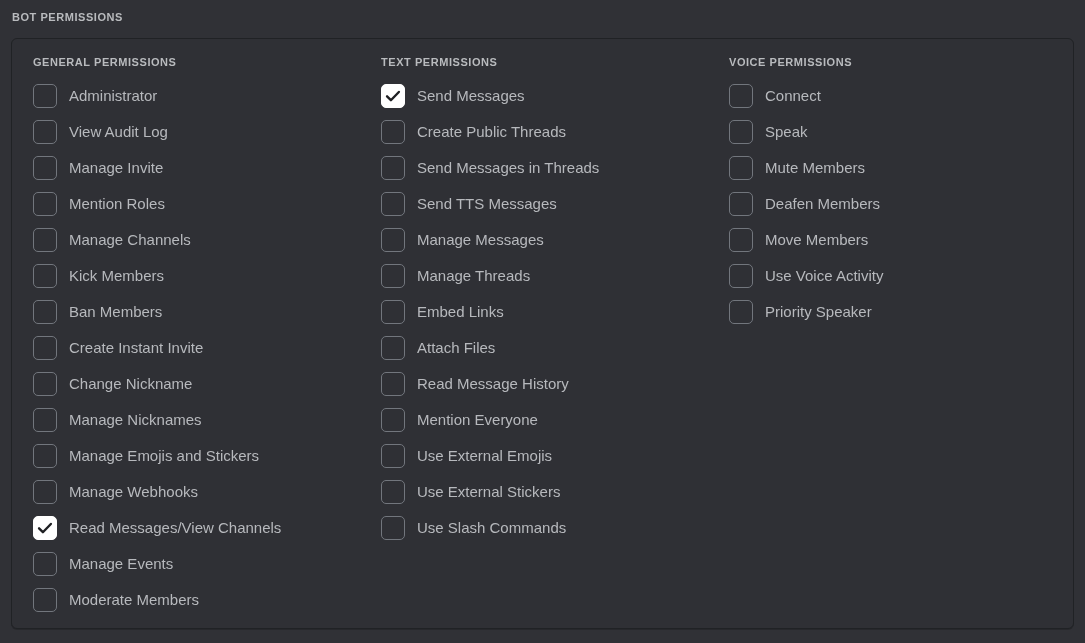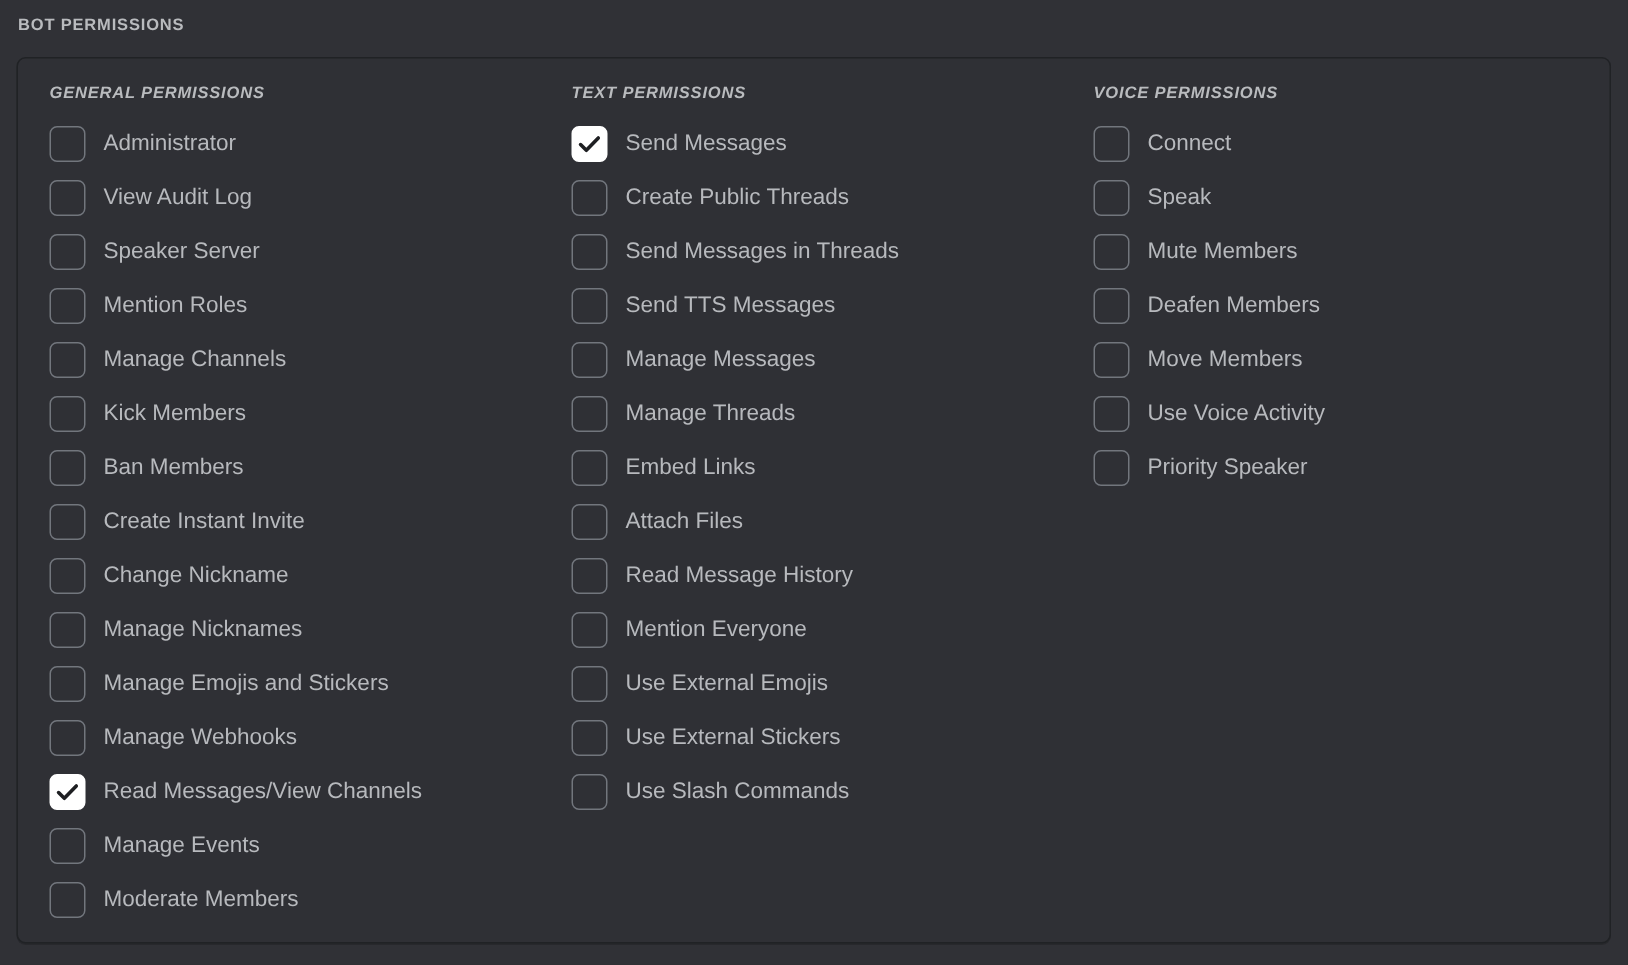--- a/index.html
+++ b/index.html
@@ -64,21 +64,20 @@
   .column-title {
     font-size: 11px;
     font-weight: bold;
     letter-spacing: 0.55px;
     color: #b9bbbe;
     text-transform: uppercase;
     white-space: nowrap;
     margin-bottom: 9px;
     height: 13px;
     line-height: 13px;
-    font-style: italic;
   }
 
   
   .perm-row {
     display: flex;
     align-items: center;
     height: 36px;
     text-align: center;
   }
 
@@ -128,21 +127,21 @@
           <div class="perm-row">
             <div class="checkbox"></div>
             <span class="perm-label">Administrator</span>
           </div>
           <div class="perm-row">
             <div class="checkbox"></div>
             <span class="perm-label">View Audit Log</span>
           </div>
           <div class="perm-row">
             <div class="checkbox"></div>
-            <span class="perm-label">Speaker Server</span>
+            <span class="perm-label">Manage Invite</span>
           </div>
           <div class="perm-row">
             <div class="checkbox"></div>
             <span class="perm-label">Mention Roles</span>
           </div>
           <div class="perm-row">
             <div class="checkbox"></div>
             <span class="perm-label">Manage Channels</span>
           </div>
           <div class="perm-row">

